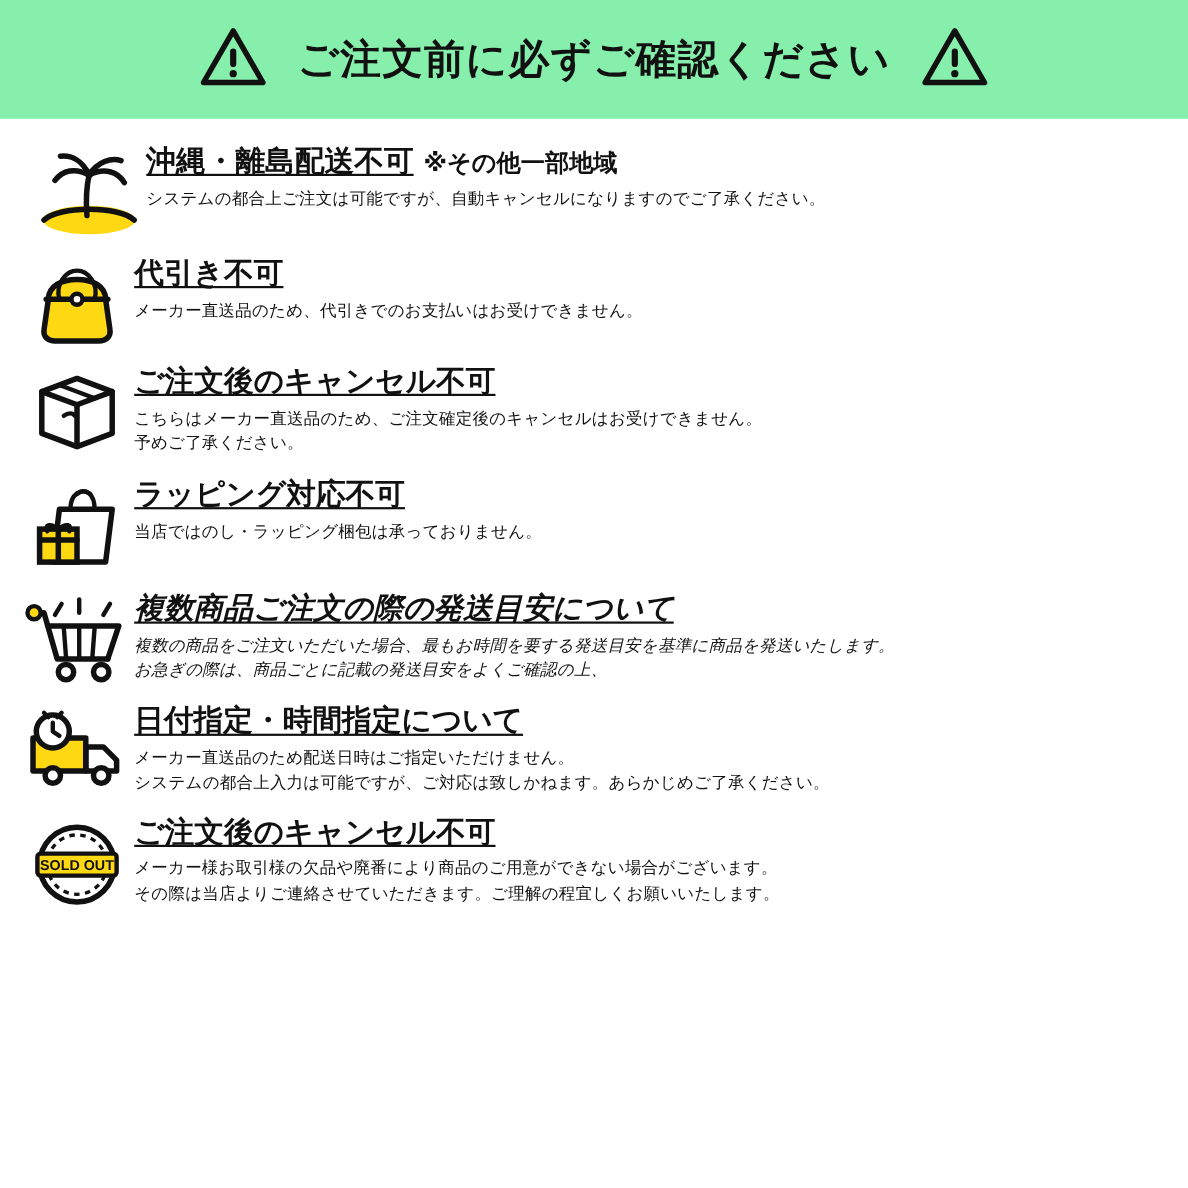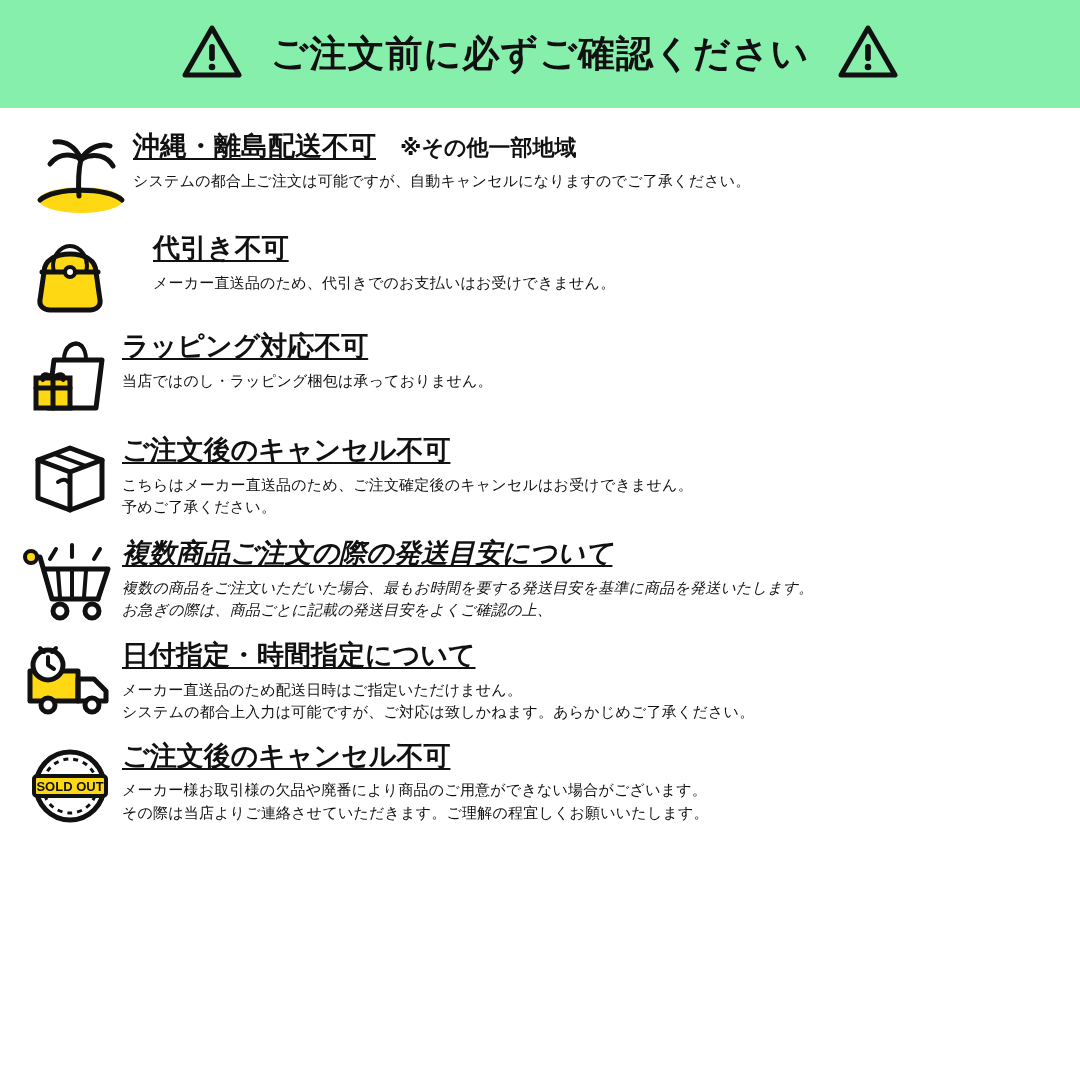--- a/index.html
+++ b/index.html
@@ -67,34 +67,34 @@
     align-items: baseline;
     flex-wrap: wrap;
   }
   .heading-main {
     text-decoration: underline;
     text-underline-offset: 3px;
   }
   .heading-sub {
     font-size: 22px;
     font-weight: bold;
-    margin-left: 24px;
+    margin-left: 9px;
     text-decoration: none;
   }
   .notice-line {
     font-size: 15px;
     line-height: 1.5;
     color: #111111;
     margin: 0;
     letter-spacing: 0.2px;
   }
 
   
   .notice.r1 { margin-bottom: 14px; padding-left: 29px; }
-  .notice.r2 { margin-bottom: 14px; gap: 31px; }
+  .notice.r2 { margin-bottom: 14px; }
   .notice.r3 { margin-bottom: 16px; }
   .notice.r4 { margin-bottom: 18px; }
   .notice.r5 { margin-bottom: 16px; font-style: italic; }
   .notice.r6 { margin-bottom: 16px; }
   .notice.r7 { margin-bottom: 0; }
 
   .yellow { fill: #FFD814; }
   .stroke { fill: none; stroke: #111111; stroke-width: 5; stroke-linecap: round; stroke-linejoin: round; }
   .stroke-thin { fill: none; stroke: #111111; stroke-width: 4; stroke-linecap: round; stroke-linejoin: round; }
 </style>
@@ -154,57 +154,57 @@
       </svg>
     </div>
     <div class="text-cell">
       <div class="notice-heading">
         <span class="heading-main">代引き不可</span>
       </div>
       <p class="notice-line">メーカー直送品のため、代引きでのお支払いはお受けできません。</p>
     </div>
   </div>
 
+  <div class="notice r4">
+    <div class="icon-cell">
+      <svg width="92" height="78" viewBox="0 0 92 78" aria-hidden="true">
+        <path d="M14 22 L46 10 L78 22 L78 60 L46 72 L14 60 Z" fill="none" stroke="#111" stroke-width="5" stroke-linejoin="round"></path>
+        <path d="M14 22 L46 34 L78 22" class="stroke"></path>
+        <path d="M46 34 L46 72" class="stroke"></path>
+        <path d="M30 16 L62 28" class="stroke-thin"></path>
+        <path d="M34 44 C38 41 42 41 44 44" class="stroke-thin"></path>
+      </svg>
+    </div>
+    <div class="text-cell">
+      <div class="notice-heading">
+        <span class="heading-main">ご注文後のキャンセル不可</span>
+      </div>
+      <p class="notice-line">こちらはメーカー直送品のため、ご注文確定後のキャンセルはお受けできません。</p>
+      <p class="notice-line">予めご了承ください。</p>
+    </div>
+  </div>
+
   <div class="notice r3">
     <div class="icon-cell">
       <svg width="92" height="84" viewBox="0 0 92 84" aria-hidden="true">
         <path d="M30 26 L78 26 L72 74 L24 74 Z" fill="none" stroke="#111" stroke-width="5" stroke-linejoin="round"></path>
         <path d="M40 26 C40 12 50 6 58 12" class="stroke-thin"></path>
         <path d="M62 26 C62 12 54 6 46 12" class="stroke-thin"></path>
         <rect x="12" y="44" width="34" height="30" class="yellow" stroke="#111" stroke-width="5"></rect>
         <path d="M12 54 L46 54" class="stroke"></path>
         <path d="M29 44 L29 74" class="stroke"></path>
         <path d="M29 44 C22 38 16 40 19 46" class="stroke-thin"></path>
         <path d="M29 44 C36 38 42 40 39 46" class="stroke-thin"></path>
       </svg>
     </div>
     <div class="text-cell">
       <div class="notice-heading">
         <span class="heading-main">ラッピング対応不可</span>
       </div>
       <p class="notice-line">当店ではのし・ラッピング梱包は承っておりません。</p>
-    </div>
-  </div>
-
-  <div class="notice r4">
-    <div class="icon-cell">
-      <svg width="92" height="78" viewBox="0 0 92 78" aria-hidden="true">
-        <path d="M14 22 L46 10 L78 22 L78 60 L46 72 L14 60 Z" fill="none" stroke="#111" stroke-width="5" stroke-linejoin="round"></path>
-        <path d="M14 22 L46 34 L78 22" class="stroke"></path>
-        <path d="M46 34 L46 72" class="stroke"></path>
-        <path d="M30 16 L62 28" class="stroke-thin"></path>
-        <path d="M34 44 C38 41 42 41 44 44" class="stroke-thin"></path>
-      </svg>
-    </div>
-    <div class="text-cell">
-      <div class="notice-heading">
-        <span class="heading-main">ご注文後のキャンセル不可</span>
-      </div>
-      <p class="notice-line">こちらはメーカー直送品のため、ご注文確定後のキャンセルはお受けできません。</p>
-      <p class="notice-line">予めご了承ください。</p>
     </div>
   </div>
 
   <div class="notice r5">
     <div class="icon-cell">
       <svg width="100" height="82" viewBox="0 0 100 82" aria-hidden="true">
         <path d="M6 16 L20 16 L32 58 L78 58" class="stroke"></path>
         <path d="M24 28 L88 28 L78 58" class="stroke"></path>
         <path d="M38 30 L40 56" class="stroke-thin"></path>
         <path d="M52 30 L52 56" class="stroke-thin"></path>

